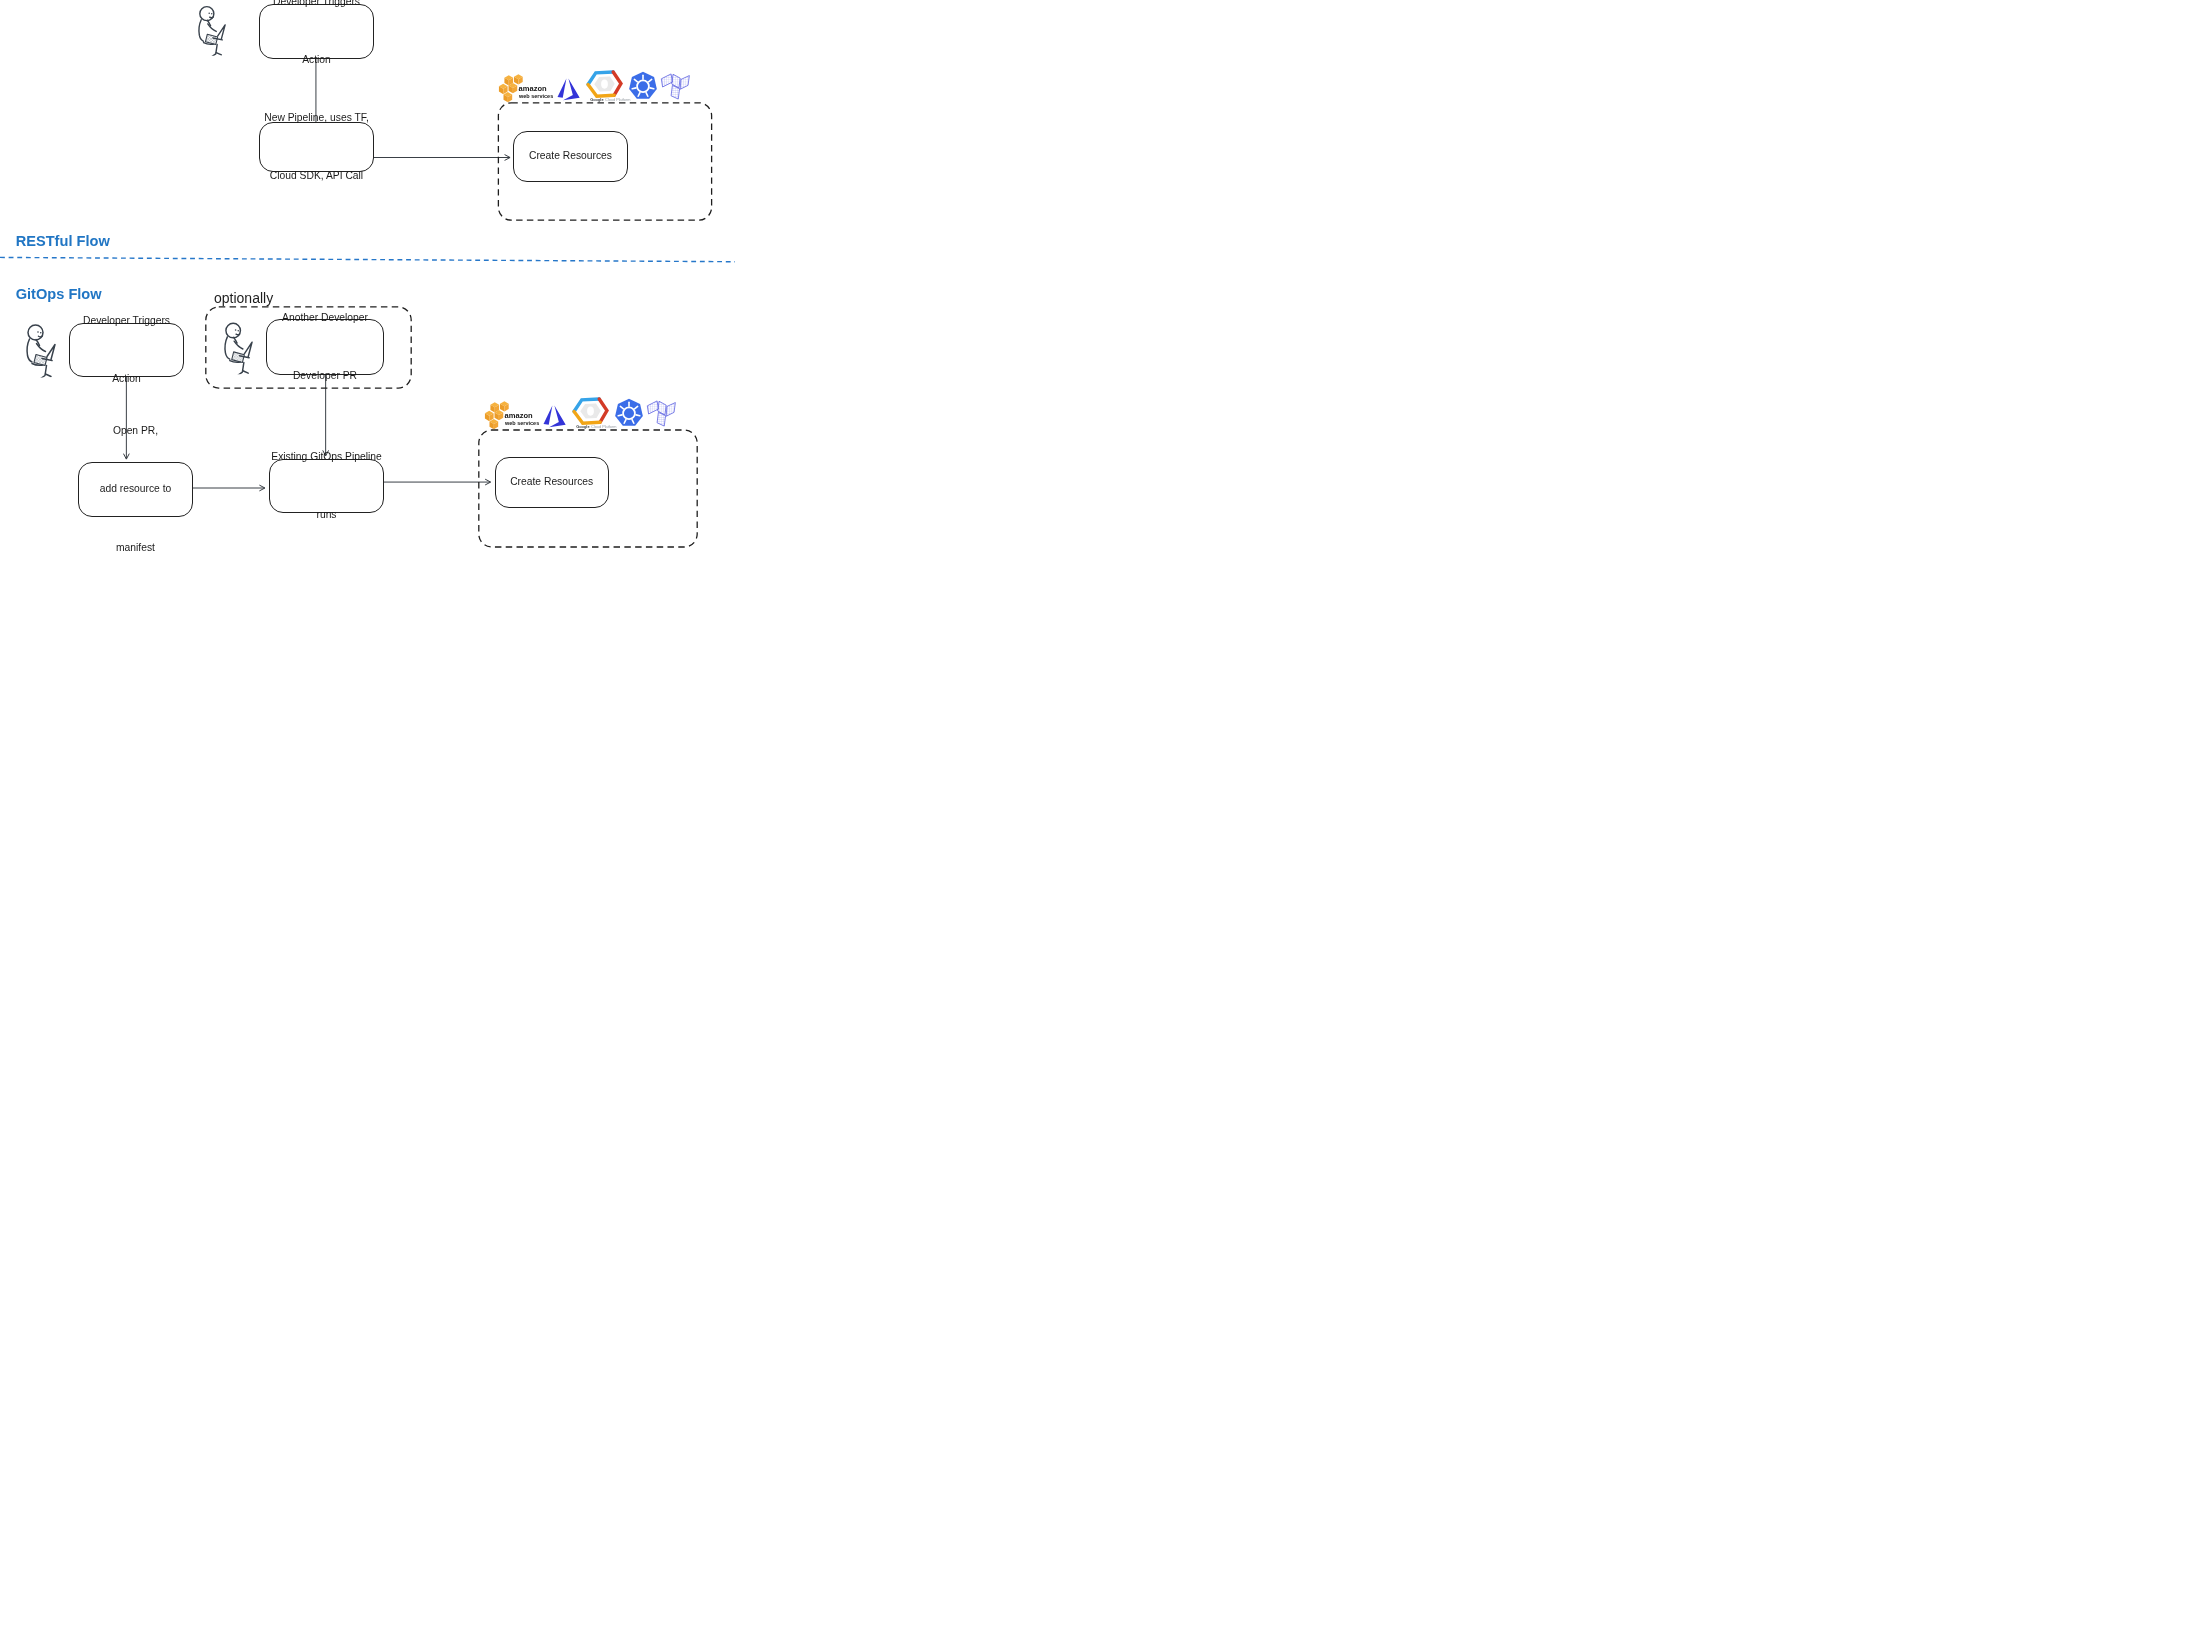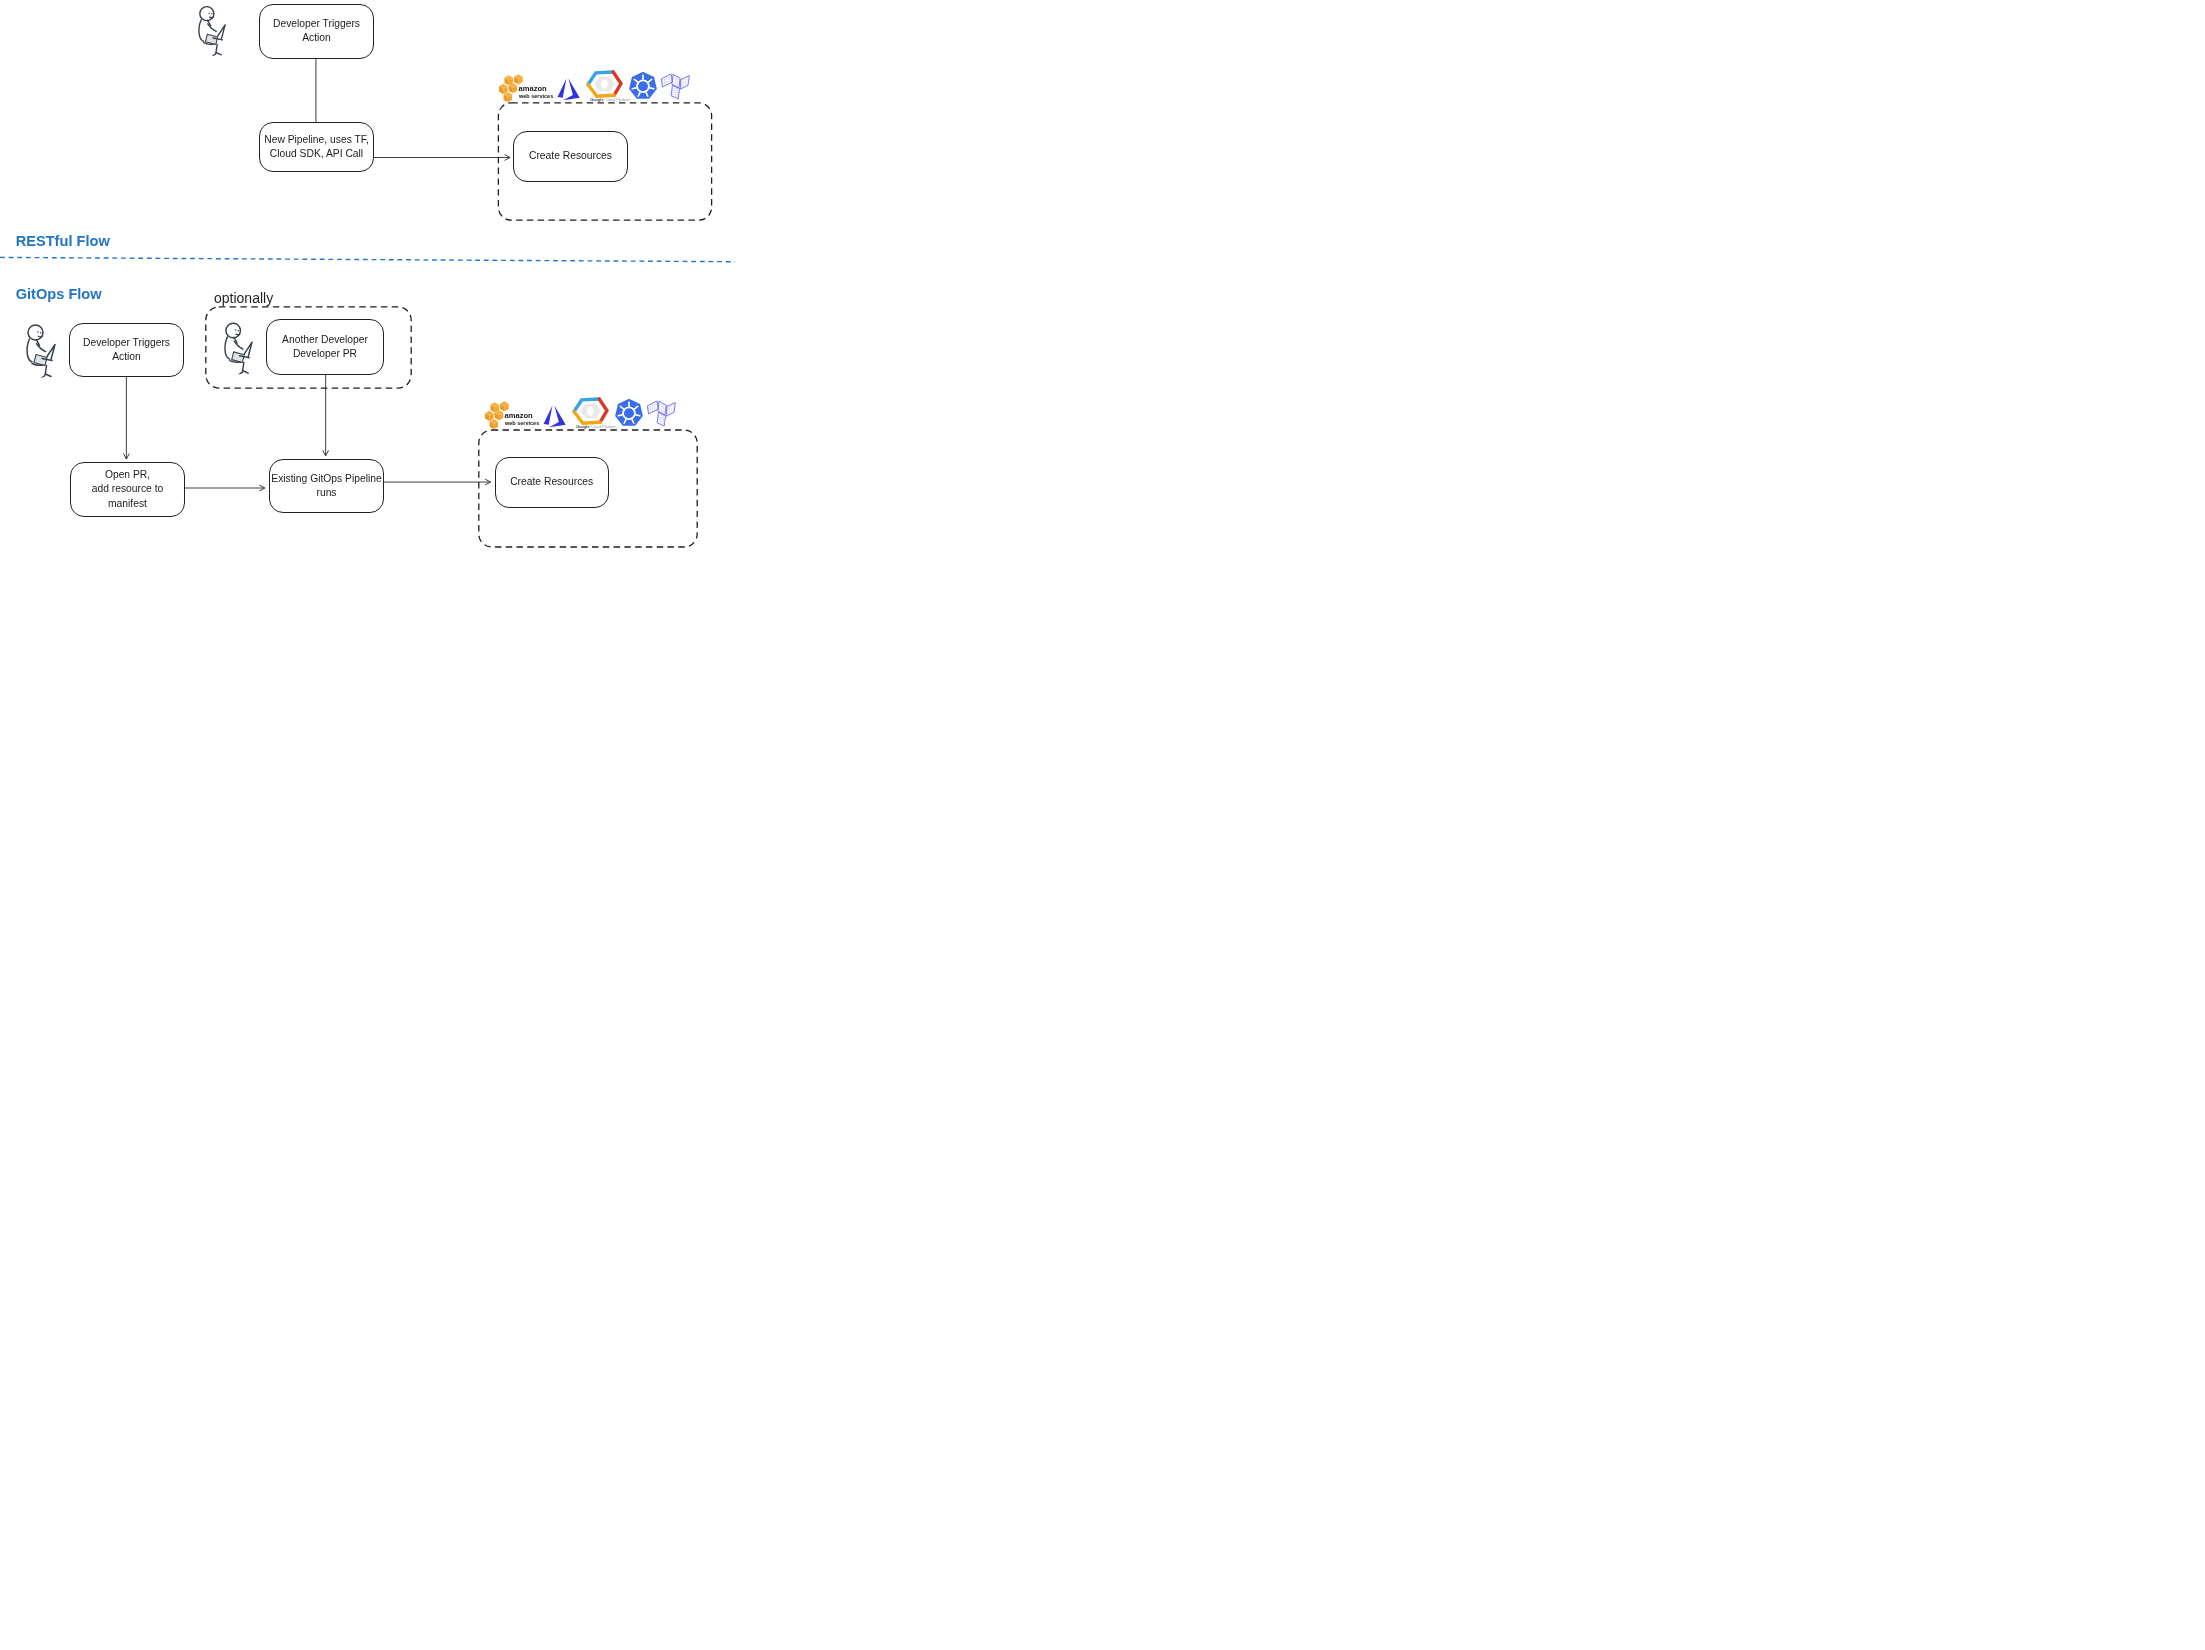--- a/index.html
+++ b/index.html
@@ -7,21 +7,21 @@
     position:relative;width:735px;height:551px;background:#ffffff;
     font-family:"Liberation Sans", sans-serif;overflow:hidden;color:#1b1b1b;
   }
   .defs{position:absolute;width:0;height:0;}
   .arrows{position:absolute;left:0;top:0;z-index:1;}
   .flow{stroke:#343a40;stroke-width:1.8;fill:none;}
   .divider{stroke:#2677c9;stroke-width:2.6;stroke-dasharray:9 7;fill:none;}
   .node{
     position:absolute;z-index:3;display:flex;flex-direction:column;align-items:center;justify-content:center;
     background:#ffffff;border:1.2px solid #222222;border-radius:14px;
-    font-size:10.3px;line-height:1.4;text-align:center;color:#1b1b1b;
+    font-size:10.3px;line-height:1.4;text-align:center;color:#1b1b1b;gap:44px;
   }
   .node .ln{white-space:nowrap;}
   .dashed{position:absolute;z-index:2;}
   .dashed svg{position:absolute;left:0;top:0;}
   .dashrect{fill:none;stroke:#1e1e1e;stroke-width:2.4;stroke-dasharray:12 8;}
   .heading{position:absolute;z-index:3;font-size:14.6px;font-weight:bold;color:#2176c4;padding-left:6px;}
   .note{position:absolute;z-index:3;font-size:14px;color:#1e1e1e;}
   .person{position:absolute;z-index:3;}
   .person svg{width:100%;height:100%;display:block;}
   .logos{position:absolute;z-index:3;display:flex;align-items:flex-end;gap:2.2px;}
@@ -200,21 +200,21 @@
     <svg viewBox="0 0 64 108">
         <use href="#sym-dev"></use>
       </svg>
   </div>
 
   <div class="node" style="left:69px;top:323px;width:113px;height:52px">
     <span class="ln">Developer Triggers</span>
     <span class="ln">Action</span>
   </div>
 
-  <div class="node" style="left:70px;top:462px;width:113px;height:53px">
+  <div class="node" style="left:78px;top:462px;width:113px;height:53px">
     <span class="ln">Open PR,</span>
     <span class="ln">add resource to</span>
     <span class="ln">manifest</span>
   </div>
 
   <div class="node" style="left:269px;top:459px;width:113px;height:52px">
     <span class="ln">Existing GitOps Pipeline</span>
     <span class="ln">runs</span>
   </div>
 

